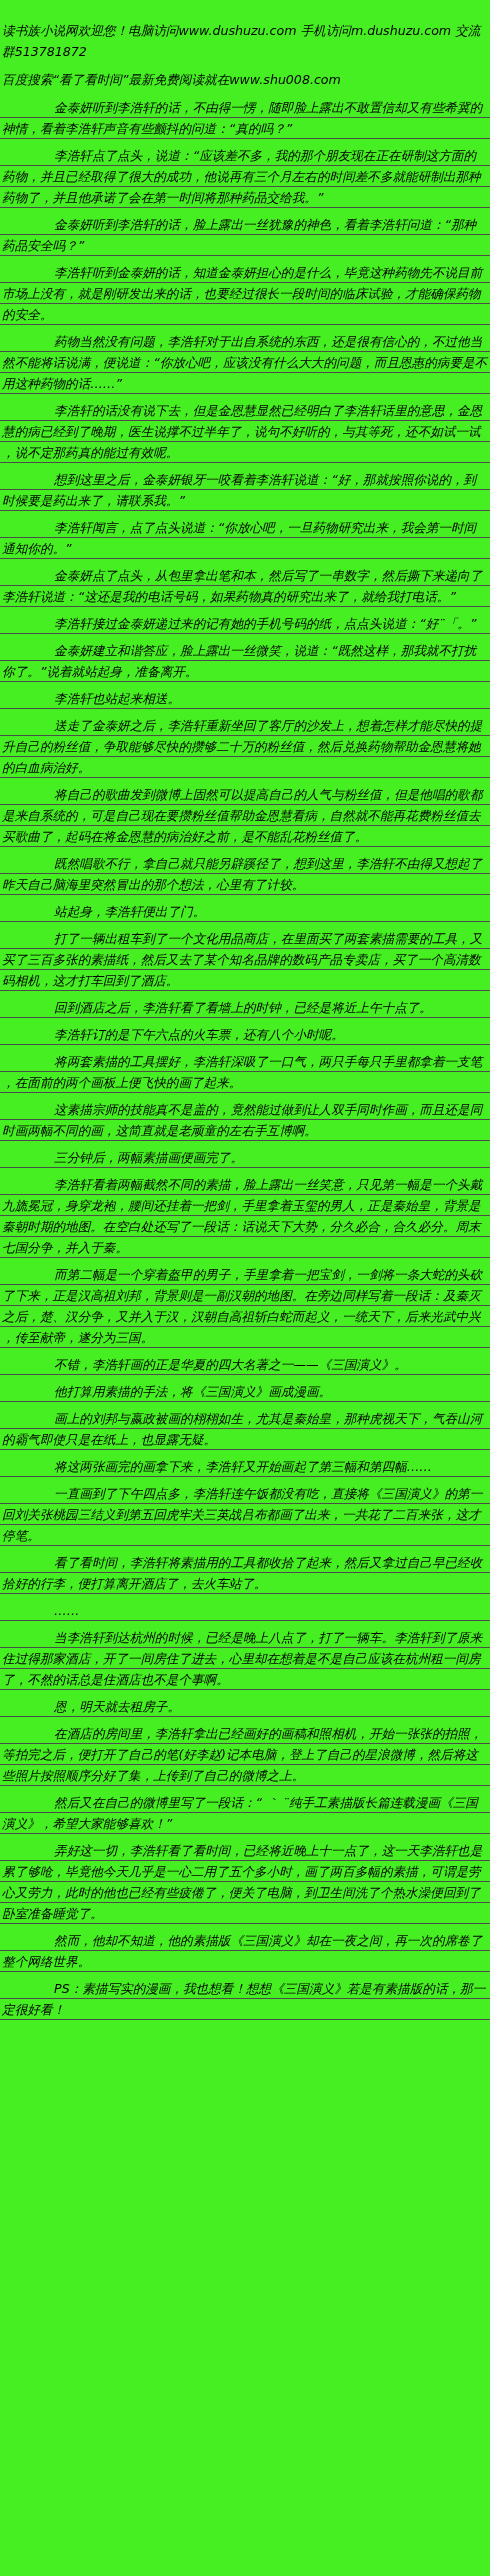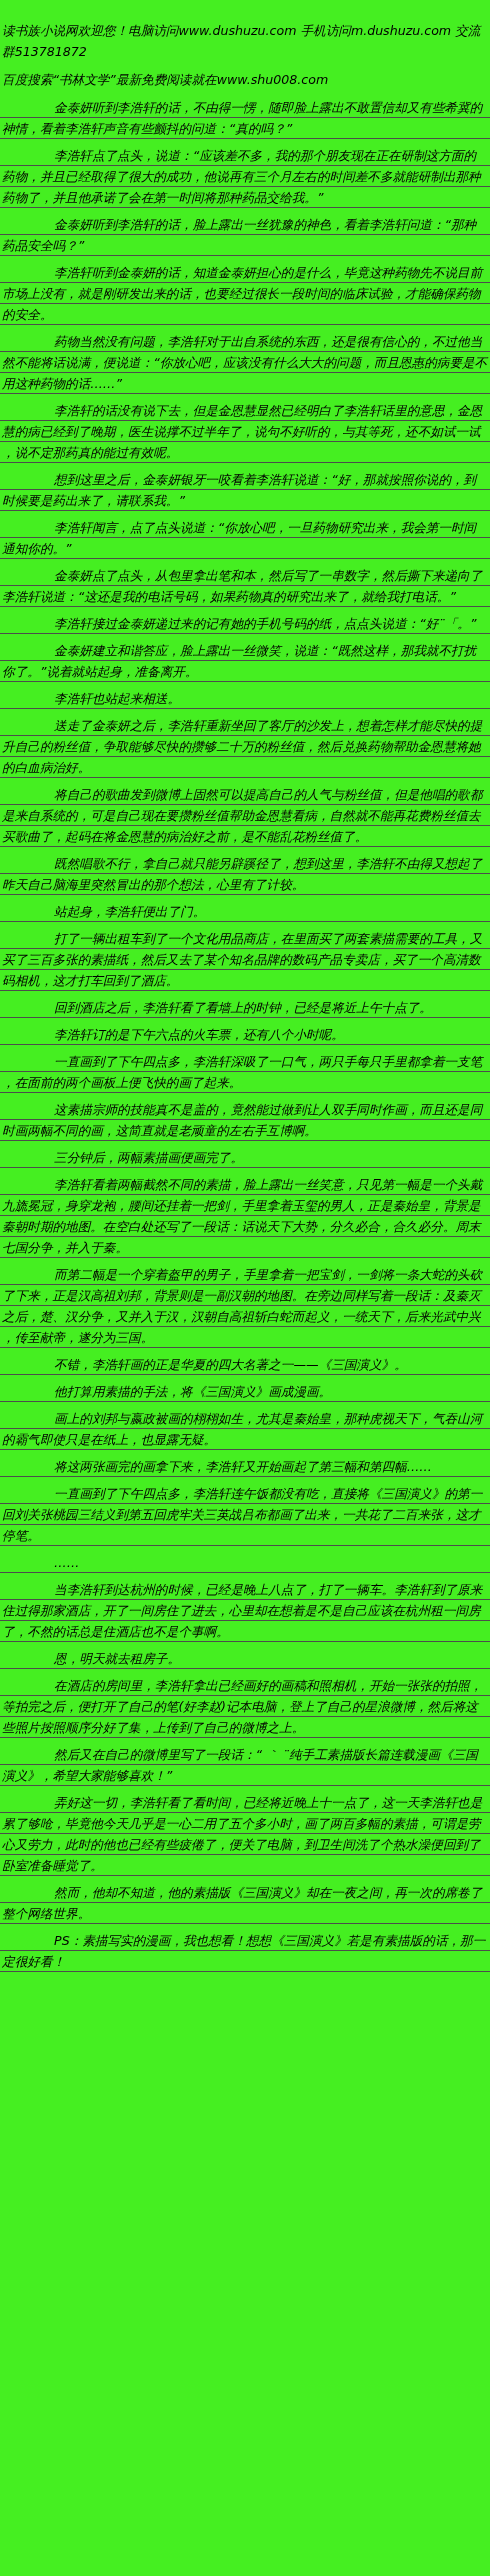--- a/index.html
+++ b/index.html
@@ -41,21 +41,21 @@
     );
     background-size:100% 21px;
   }
   .indent{text-indent:52px;}
 </style>
 </head>
 <body>
 
 <div class="page">
   <p class="hdr">读书族小说网欢迎您！电脑访问www.dushuzu.com 手机访问m.dushuzu.com 交流群513781872</p>
-  <p class="hdr">百度搜索“书林文学”最新免费阅读就在www.shu008.com</p>
+  <p class="hdr">百度搜索“看了看时间”最新免费阅读就在www.shu008.com</p>
 
   <div id="paras" class="content">
       <p class="para indent">金泰妍听到李浩轩的话，不由得一愣，随即脸上露出不敢置信却又有些希冀的神情，看着李浩轩声音有些颤抖的问道：“真的吗？”</p>
       <p class="para indent">李浩轩点了点头，说道：“应该差不多，我的那个朋友现在正在研制这方面的药物，并且已经取得了很大的成功，他说再有三个月左右的时间差不多就能研制出那种药物了，并且他承诺了会在第一时间将那种药品交给我。”</p>
       <p class="para indent">金泰妍听到李浩轩的话，脸上露出一丝犹豫的神色，看着李浩轩问道：“那种药品安全吗？”</p>
       <p class="para indent">李浩轩听到金泰妍的话，知道金泰妍担心的是什么，毕竟这种药物先不说目前市场上没有，就是刚研发出来的话，也要经过很长一段时间的临床试验，才能确保药物的安全。</p>
       <p class="para indent">药物当然没有问题，李浩轩对于出自系统的东西，还是很有信心的，不过他当然不能将话说满，便说道：“你放心吧，应该没有什么大大的问题，而且恩惠的病要是不用这种药物的话……”</p>
       <p class="para indent">李浩轩的话没有说下去，但是金恩慧显然已经明白了李浩轩话里的意思，金恩慧的病已经到了晚期，医生说撑不过半年了，说句不好听的，与其等死，还不如试一试，说不定那药真的能过有效呢。</p>
       <p class="para indent">想到这里之后，金泰妍银牙一咬看着李浩轩说道：“好，那就按照你说的，到时候要是药出来了，请联系我。”</p>
       <p class="para indent">李浩轩闻言，点了点头说道：“你放心吧，一旦药物研究出来，我会第一时间通知你的。”</p>
@@ -63,30 +63,31 @@
       <p class="para indent">李浩轩接过金泰妍递过来的记有她的手机号码的纸，点点头说道：“好¨「。”</p>
       <p class="para indent">金泰妍建立和谐答应，脸上露出一丝微笑，说道：“既然这样，那我就不打扰你了。”说着就站起身，准备离开。</p>
       <p class="para indent">李浩轩也站起来相送。</p>
       <p class="para indent">送走了金泰妍之后，李浩轩重新坐回了客厅的沙发上，想着怎样才能尽快的提升自己的粉丝值，争取能够尽快的攒够二十万的粉丝值，然后兑换药物帮助金恩慧将她的白血病治好。</p>
       <p class="para indent">将自己的歌曲发到微博上固然可以提高自己的人气与粉丝值，但是他唱的歌都是来自系统的，可是自己现在要攒粉丝值帮助金恩慧看病，自然就不能再花费粉丝值去买歌曲了，起码在将金恩慧的病治好之前，是不能乱花粉丝值了。</p>
       <p class="para indent">既然唱歌不行，拿自己就只能另辟蹊径了，想到这里，李浩轩不由得又想起了昨天自己脑海里突然冒出的那个想法，心里有了计较。</p>
       <p class="para indent">站起身，李浩轩便出了门。</p>
       <p class="para indent">打了一辆出租车到了一个文化用品商店，在里面买了两套素描需要的工具，又买了三百多张的素描纸，然后又去了某个知名品牌的数码产品专卖店，买了一个高清数码相机，这才打车回到了酒店。</p>
       <p class="para indent">回到酒店之后，李浩轩看了看墙上的时钟，已经是将近上午十点了。</p>
       <p class="para indent">李浩轩订的是下午六点的火车票，还有八个小时呢。</p>
-      <p class="para indent">一直画到了下午四点多，李浩轩深吸了一口气，两只手每只手里都拿着一支笔，在面前的两个画板上便飞快的画了起来。</p>
+      <p class="para indent">将两套素描的工具摆好，李浩轩深吸了一口气，两只手每只手里都拿着一支笔，在面前的两个画板上便飞快的画了起来。</p>
       <p class="para indent">这素描宗师的技能真不是盖的，竟然能过做到让人双手同时作画，而且还是同时画两幅不同的画，这简直就是老顽童的左右手互博啊。</p>
       <p class="para indent">三分钟后，两幅素描画便画完了。</p>
       <p class="para indent">李浩轩看着两幅截然不同的素描，脸上露出一丝笑意，只见第一幅是一个头戴九旒冕冠，身穿龙袍，腰间还挂着一把剑，手里拿着玉玺的男人，正是秦始皇，背景是秦朝时期的地图。在空白处还写了一段话：话说天下大势，分久必合，合久必分。周末七国分争，并入于秦。</p>
       <p class="para indent">而第二幅是一个穿着盔甲的男子，手里拿着一把宝剑，一剑将一条大蛇的头砍了下来，正是汉高祖刘邦，背景则是一副汉朝的地图。在旁边同样写着一段话：及秦灭之后，楚、汉分争，又并入于汉，汉朝自高祖斩白蛇而起义，一统天下，后来光武中兴，传至献帝，遂分为三国。</p>
       <p class="para indent">不错，李浩轩画的正是华夏的四大名著之一——《三国演义》。</p>
       <p class="para indent">他打算用素描的手法，将《三国演义》画成漫画。</p>
       <p class="para indent">画上的刘邦与嬴政被画的栩栩如生，尤其是秦始皇，那种虎视天下，气吞山河的霸气即使只是在纸上，也显露无疑。</p>
       <p class="para indent">将这两张画完的画拿下来，李浩轩又开始画起了第三幅和第四幅……</p>
       <p class="para indent">一直画到了下午四点多，李浩轩连午饭都没有吃，直接将《三国演义》的第一回刘关张桃园三结义到第五回虎牢关三英战吕布都画了出来，一共花了二百来张，这才停笔。</p>
+      <p class="para indent">看了看时间，李浩轩将素描用的工具都收拾了起来，然后又拿过自己早已经收拾好的行李，便打算离开酒店了，去火车站了。</p>
       <p class="para indent">……</p>
       <p class="para indent">当李浩轩到达杭州的时候，已经是晚上八点了，打了一辆车。李浩轩到了原来住过得那家酒店，开了一间房住了进去，心里却在想着是不是自己应该在杭州租一间房了，不然的话总是住酒店也不是个事啊。</p>
       <p class="para indent">恩，明天就去租房子。</p>
       <p class="para indent">在酒店的房间里，李浩轩拿出已经画好的画稿和照相机，开始一张张的拍照，等拍完之后，便打开了自己的笔(好李赵)记本电脑，登上了自己的星浪微博，然后将这些照片按照顺序分好了集，上传到了自己的微博之上。</p>
       <p class="para indent">然后又在自己的微博里写了一段话：“ ｀ ¨纯手工素描版长篇连载漫画《三国演义》，希望大家能够喜欢！”</p>
       <p class="para indent">弄好这一切，李浩轩看了看时间，已经将近晚上十一点了，这一天李浩轩也是累了够呛，毕竟他今天几乎是一心二用了五个多小时，画了两百多幅的素描，可谓是劳心又劳力，此时的他也已经有些疲倦了，便关了电脑，到卫生间洗了个热水澡便回到了卧室准备睡觉了。</p>
       <p class="para indent">然而，他却不知道，他的素描版《三国演义》却在一夜之间，再一次的席卷了整个网络世界。</p>
       <p class="para indent">PS：素描写实的漫画，我也想看！想想《三国演义》若是有素描版的话，那一定很好看！</p>
     </div>
 

